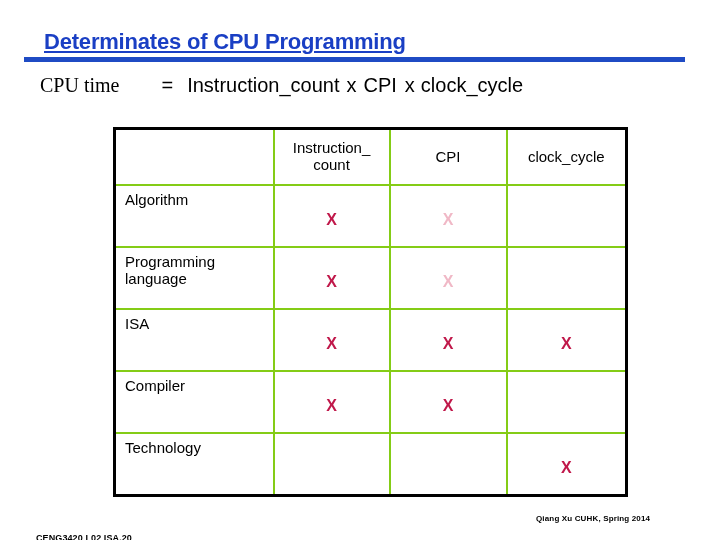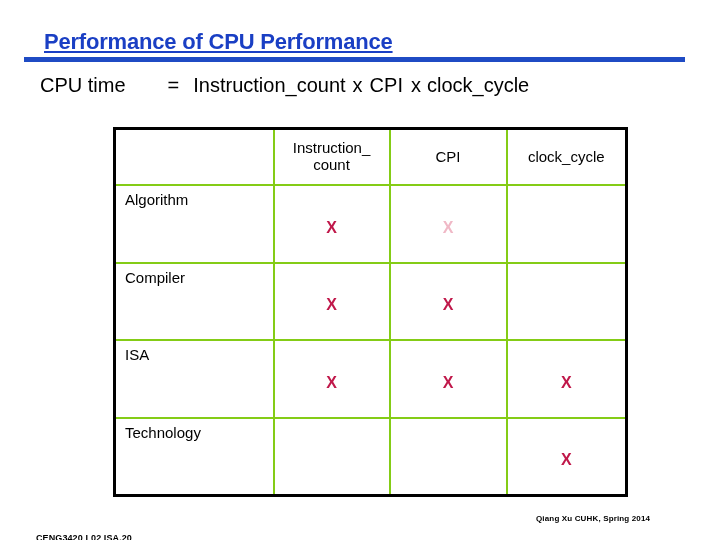--- a/index.html
+++ b/index.html
@@ -42,21 +42,21 @@
   #formula {
     position: absolute;
     left: 40px;
     top: 74px;
     width: 648px;
     height: 26px;
     font-size: 20px;
     white-space: nowrap;
     color: #000000;
   }
-  #formula .lhs { display: inline-block; }
+  #formula .lhs { display: inline-block; font-family: Liberation Serif, serif; }
   #formula .eqgap { display: inline-block; width: 42px; }
   #formula .op { display: inline-block; padding: 0 7px; }
   #formula .op2 { display: inline-block; padding: 0 6px 0 8px; }
 
   
   #matrix {
     position: absolute;
     left: 113px;
     top: 127px;
     width: 512px;
@@ -128,21 +128,21 @@
     top: 514px;
     font-size: 8px;
     font-weight: bold;
     letter-spacing: 0.15px;
     white-space: nowrap;
   }
 </style>
 </head>
 <body>
 
-<div id="slide-title">Performance of CPU Performance</div>
+<div id="slide-title">Determinates of CPU Programming</div>
 <div id="title-rule"></div>
 
 <div id="formula"><span class="lhs">CPU time</span><span class="eqgap"></span><span>=</span><span class="op"></span><span>Instruction_count</span><span class="op">x</span><span>CPI</span><span class="op2">x</span><span>clock_cycle</span></div>
 
 <table id="matrix">
   <colgroup>
     <col class="c0">
       <col class="c1">
       <col class="c2">
       <col class="c3">
@@ -162,37 +162,46 @@
 
     <tr>
       <td class="label">
         <span>Algorithm</span>
       </td>
       <td class="mark"><span class="x">X</span></td>
       <td class="mark"><span class="x faded">X</span></td>
       <td class="mark"><span class="x blank"></span></td>
     </tr>
 
+    <tr>
+      <td class="label">
+        <span>Programming</span><br>
+        <span>language</span>
+      </td>
+      <td class="mark"><span class="x">X</span></td>
+      <td class="mark"><span class="x faded">X</span></td>
+      <td class="mark"><span class="x blank"></span></td>
+    </tr>
+
+    <tr>
+      <td class="label">
+        <span>ISA</span>
+      </td>
+      <td class="mark"><span class="x">X</span></td>
+      <td class="mark"><span class="x">X</span></td>
+      <td class="mark"><span class="x">X</span></td>
+    </tr>
 
     <tr>
       <td class="label">
         <span>Compiler</span>
       </td>
       <td class="mark"><span class="x">X</span></td>
       <td class="mark"><span class="x">X</span></td>
       <td class="mark"><span class="x blank"></span></td>
-    </tr>
-
-    <tr>
-      <td class="label">
-        <span>ISA</span>
-      </td>
-      <td class="mark"><span class="x">X</span></td>
-      <td class="mark"><span class="x">X</span></td>
-      <td class="mark"><span class="x">X</span></td>
     </tr>
 
 
     <tr>
       <td class="label">
         <span>Technology</span>
       </td>
       <td class="mark"><span class="x blank"></span></td>
       <td class="mark"><span class="x blank"></span></td>
       <td class="mark"><span class="x">X</span></td>

